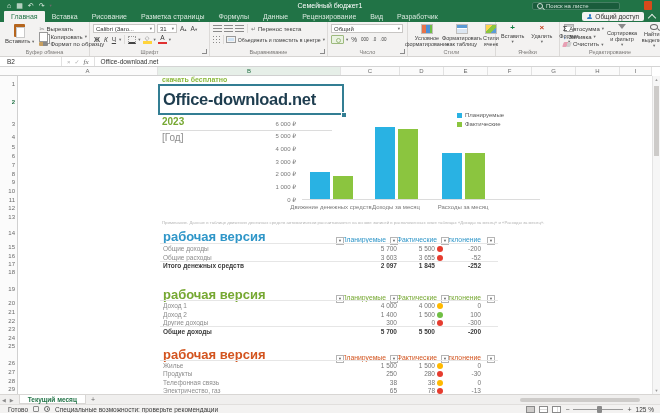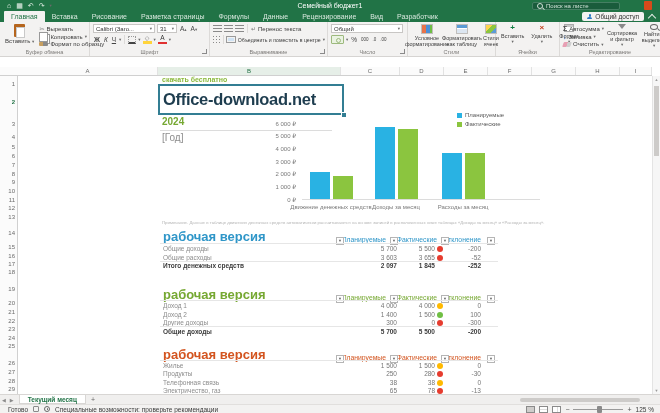--- a/index.html
+++ b/index.html
@@ -354,20 +354,29 @@
         <div class="bigbtn" style="width:24px">
           <span class="ic-lens"></span>
           <span>Найти и выделить</span>
             <span class="caret">▾</span>
         </div>
       </div>
       <div class="glabel">Редактирование</div>
     </div>
   </div>
 
+  <div class="fbar">
+    <div class="namebox">B2</div>
+    <div class="fbtns">
+      <span class="x">×</span>
+      <span class="ok">✓</span>
+      <span class="fx">fx</span>
+    </div>
+    <div class="fvalue">Office-download.net</div>
+  </div>
 
   <div class="sheet">
     <div class="corner"></div>
     <div id="cols">
         <div class="colh" style="left: 18px; width: 140px;">A</div>
         <div class="colh sel" style="left: 158px; width: 183px;">B</div>
         <div class="colh" style="left: 341px; width: 59px;">C</div>
         <div class="colh" style="left: 400px; width: 44px;">D</div>
         <div class="colh" style="left: 444px; width: 44px;">E</div>
         <div class="colh" style="left: 488px; width: 44px;">F</div>
@@ -406,21 +415,21 @@
         <div class="rowh" style="top: 301px;">28</div>
         <div class="rowh" style="top: 309px;">29</div>
       </div>
 
     <div class="canvas" id="canvas">
       <div class="promo">скачать бесплатно</div>
       <div class="titlecell">
         <span class="titletext">Office-download.net</span>
       </div>
       <div class="fillhandle"></div>
-      <div class="year">2024</div>
+      <div class="year">2023</div>
       <div class="yearline"></div>
       <div class="yearcap">[Год]</div>
       <div class="note">Примечание. Данные в таблице движения денежных средств автоматически рассчитываются на основе записей в расположенных ниже таблицах «Доходы за месяц» и «Расходы за месяц».</div>
     <div class="ytick" style="left: 230px; top: 43.5px;">6 000 ₽</div>
         <div class="ytick" style="left: 230px; top: 56.1667px;">5 000 ₽</div>
         <div class="ytick" style="left: 230px; top: 68.8333px;">4 000 ₽</div>
         <div class="ytick" style="left: 230px; top: 81.5px;">3 000 ₽</div>
         <div class="ytick" style="left: 230px; top: 94.1667px;">2 000 ₽</div>
         <div class="ytick" style="left: 230px; top: 106.833px;">1 000 ₽</div>
         <div class="ytick" style="left: 230px; top: 119.5px;">0 ₽</div>

